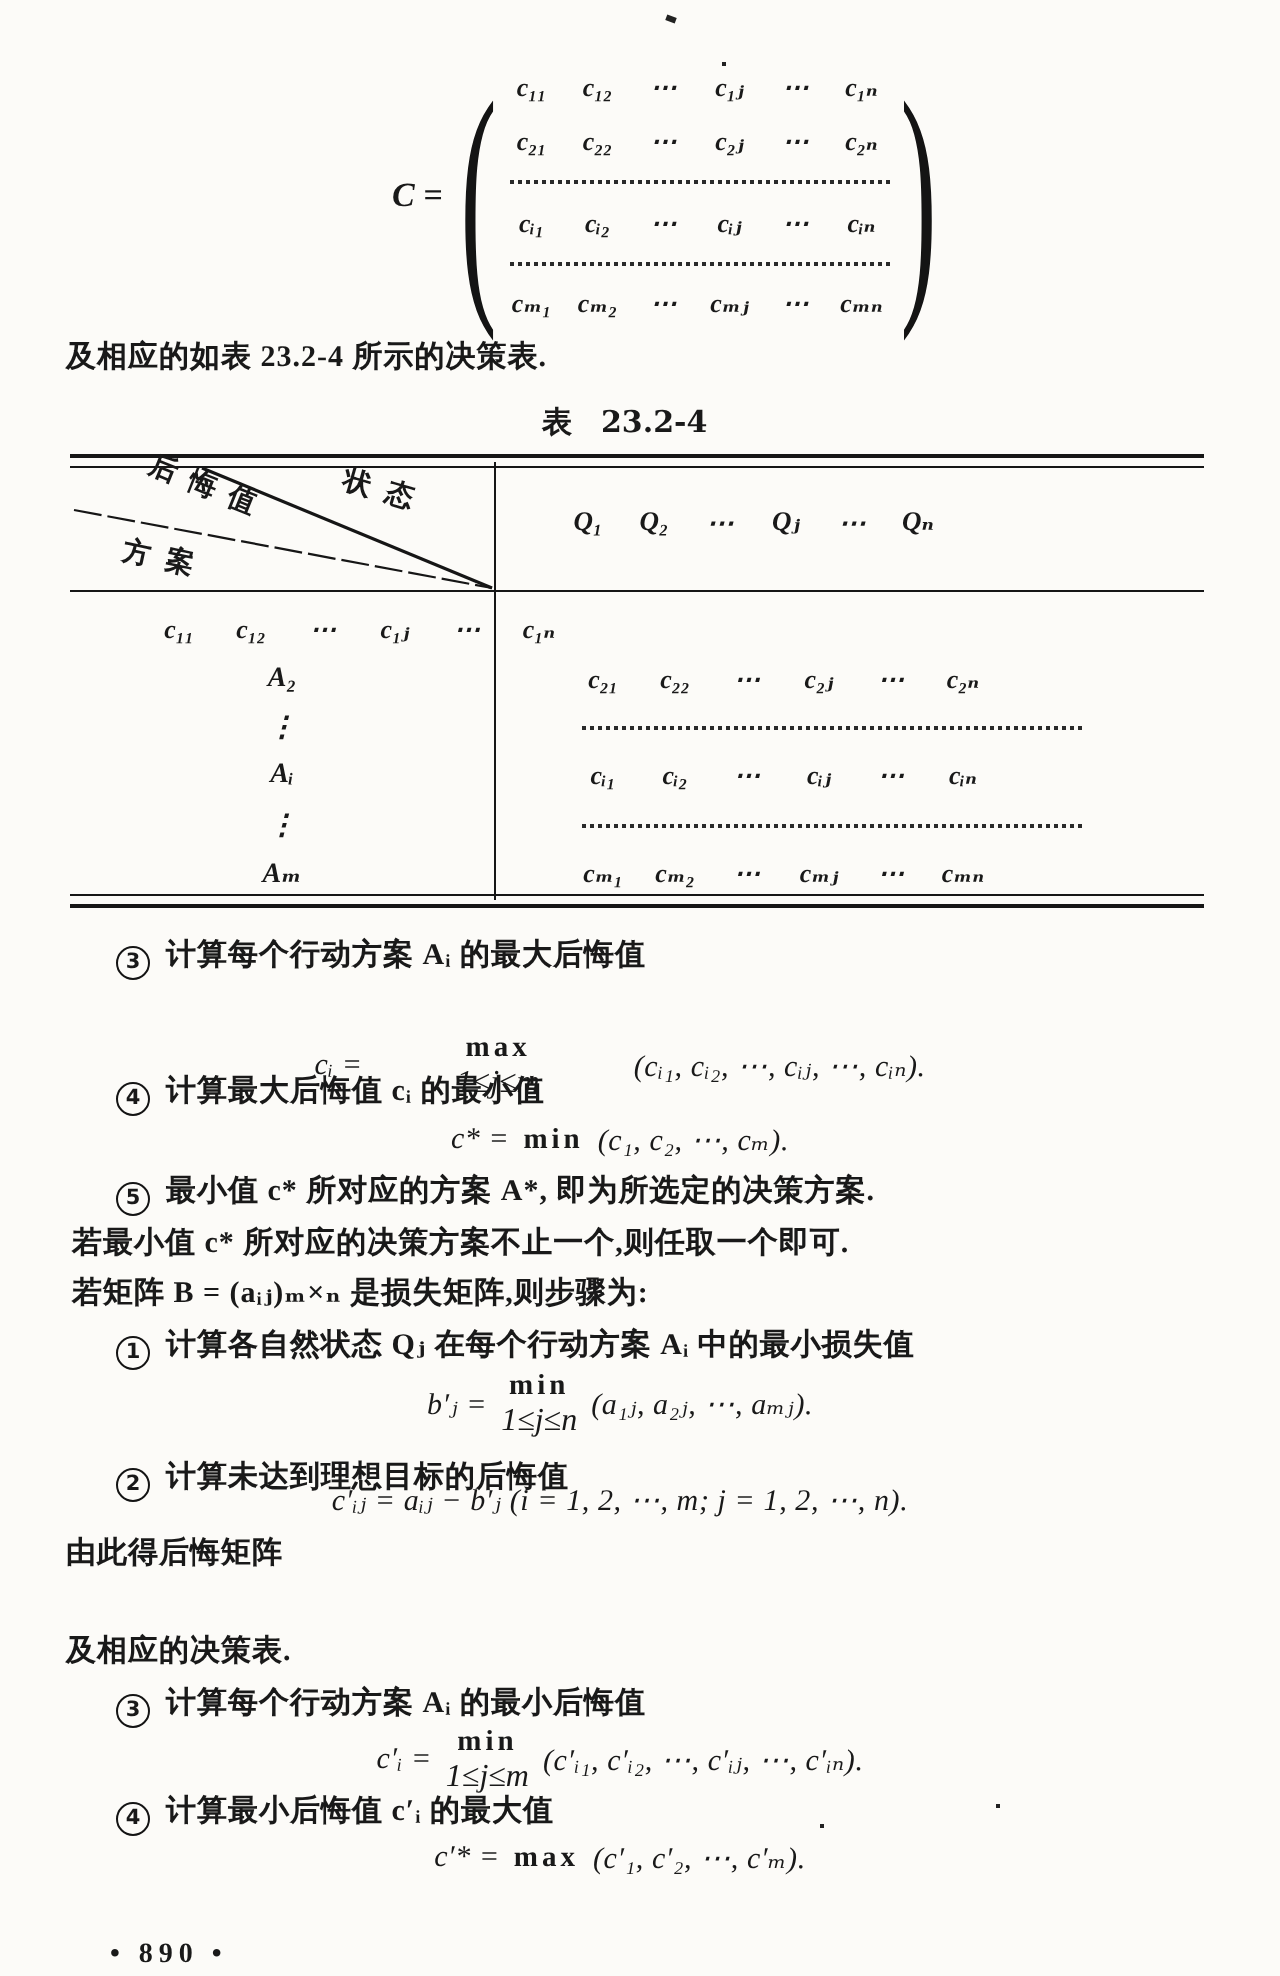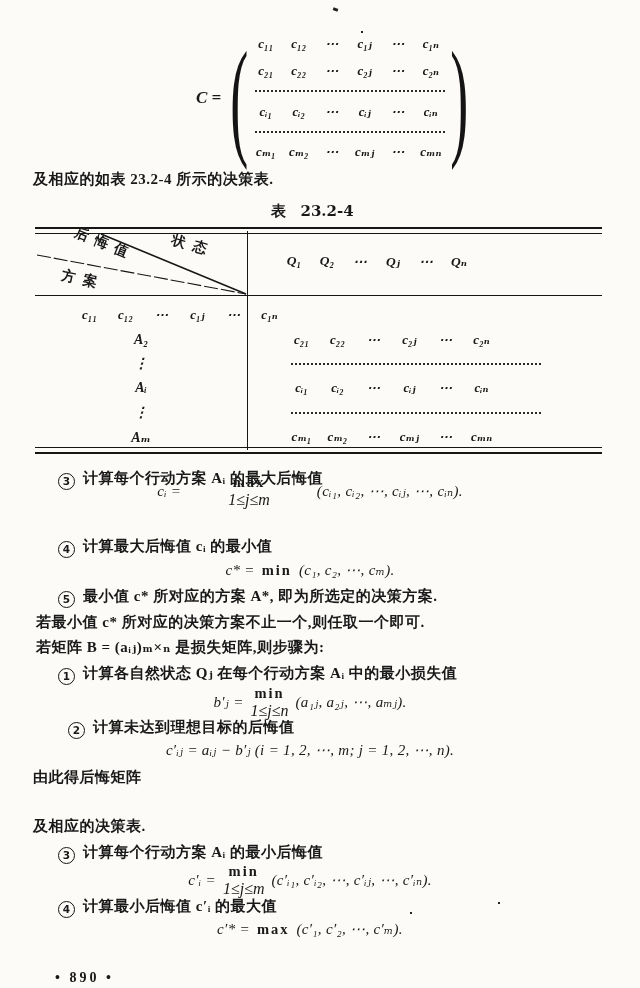--- a/index.html
+++ b/index.html
@@ -187,21 +187,21 @@
             <span class="tcell">⋯</span>
             <span class="tcell">cₘₙ</span>
           </span>
         </div>
       </div>
   </div>
 
   <div class="line" style="top:468px;">
     <span style="position:absolute;left:58px;"><span class="circ">3</span><span class="cn">计算每个行动方案 Aᵢ 的最大后悔值</span></span>
   </div>
-  <div class="formula" style="top:475px;gap:47px;">
+  <div class="formula" style="top:517px;gap:47px;">
     <span class="fpart">cᵢ =</span>
     <span class="limop">
       <span class="opname">max</span>
       <span class="oplim">1≤j≤m</span>
     </span>
     <span class="fpart">(cᵢ₁, cᵢ₂, ⋯, cᵢⱼ, ⋯, cᵢₙ).</span>
   </div>
 
   <div class="line" style="top:536px;">
     <span style="position:absolute;left:58px;"><span class="circ">4</span><span class="cn">计算最大后悔值 cᵢ 的最小值</span></span>
@@ -224,21 +224,21 @@
   <div class="formula" style="top:686px;">
     <span class="fpart">b′ⱼ =</span>
     <span class="limop">
       <span class="opname">min</span>
       <span class="oplim">1≤j≤n</span>
     </span>
     <span class="fpart">(a₁ⱼ, a₂ⱼ, ⋯, aₘⱼ).</span>
   </div>
 
   <div class="line" style="top:717px;">
-    <span style="position:absolute;left:68px;"><span class="circ">2</span><span class="cn">计算未达到理想目标的后悔值</span></span>
+    <span style="position:absolute;left:58px;margin-top:12px;"><span class="circ">2</span><span class="cn">计算未达到理想目标的后悔值</span></span>
   </div>
   <div class="formula" style="top:741px;">
     <span class="fpart">c′ᵢⱼ = aᵢⱼ − b′ⱼ (i = 1, 2, ⋯, m; j = 1, 2, ⋯, n).</span>
   </div>
 
   <div class="line cn" style="top:767px;left:33px;">由此得后悔矩阵</div>
   <div class="line cn" style="top:816px;left:33px;">及相应的决策表.</div>
 
   <div class="line" style="top:842px;">
     <span style="position:absolute;left:58px;"><span class="circ">3</span><span class="cn">计算每个行动方案 Aᵢ 的最小后悔值</span></span>

